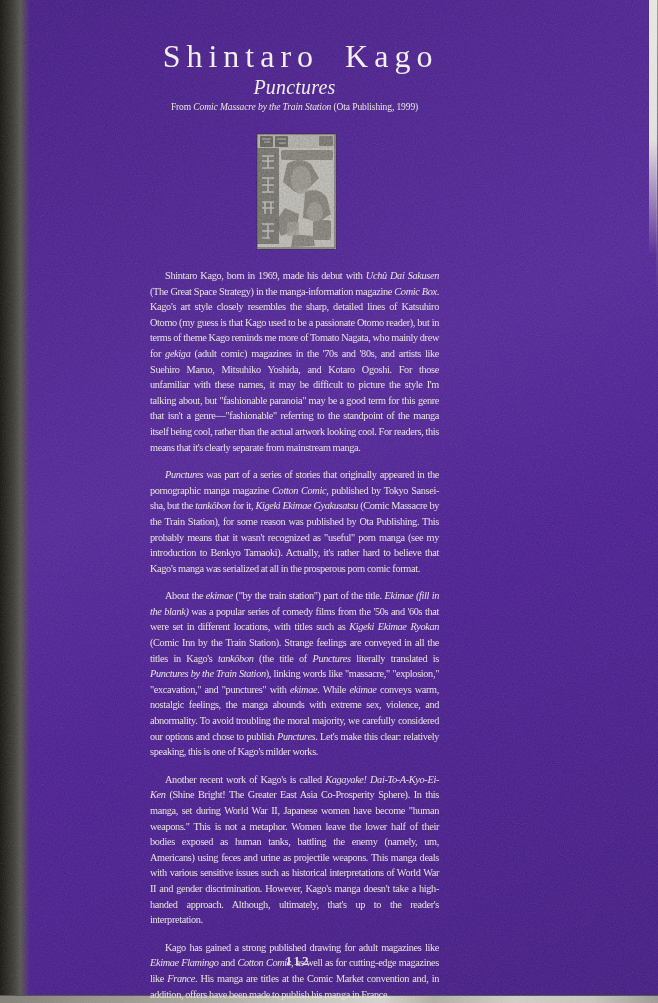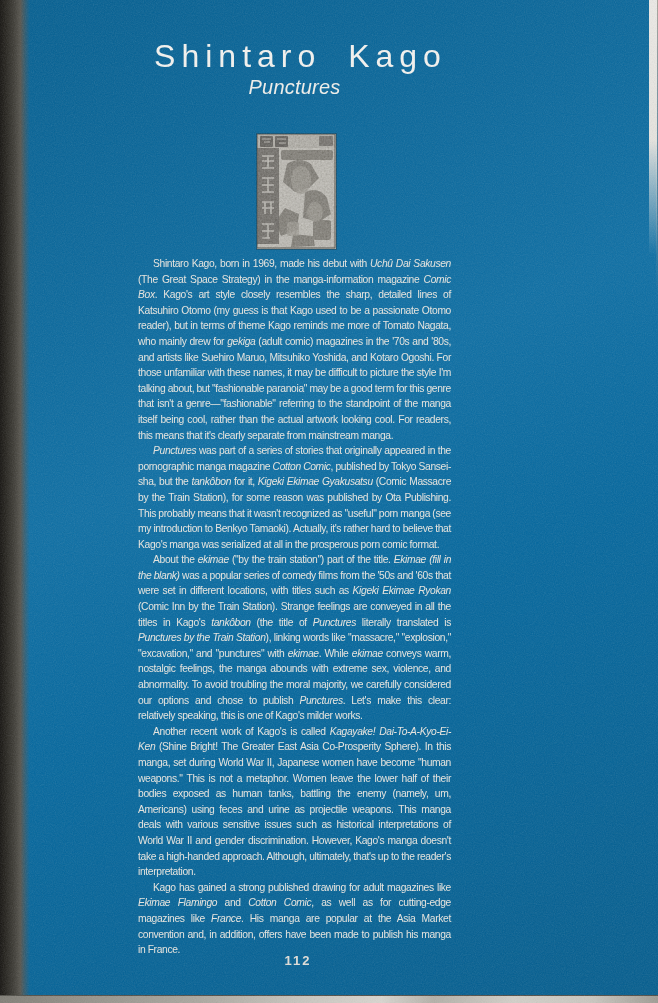--- a/index.html
+++ b/index.html
@@ -1,19 +1,19 @@
 <!DOCTYPE html>
 <html><head>
 <meta charset="utf-8">
 <style>
   html,body{margin:0;padding:0;background:#3a3833;}
   #stage{
     position:relative;width:658px;height:1003px;overflow:hidden;
-    background:#0369a1;
-    font-family:Liberation Sans, sans-serif;
+    background:#4c1d95;
+    font-family:Liberation Serif, serif;
     -webkit-font-smoothing:antialiased;
   }
   
   .shade{
     position:absolute;inset:0;pointer-events:none;
     background:linear-gradient(155deg, rgba(0,0,0,.10) 0%, rgba(255,255,255,.035) 42%, rgba(0,0,0,.02) 60%, rgba(0,0,0,.12) 100%);
   }
   .grain{position:absolute;inset:0;pointer-events:none;opacity:.16;}
   
   .gutter{
@@ -58,21 +58,21 @@
     position:absolute;left:257px;top:134px;width:79px;height:115px;
     box-shadow:0 0 0 1px rgba(40,38,33,.35);
   }
 
   
   .body{
     position:absolute;left:138px;top:256px;width:313px;
     font-size:10.3px;line-height:15.6px;letter-spacing:-0.35px;word-spacing:-0.2px;
     color:#e9e7e1;text-align:justify;
   }
-  .body p{margin:0;text-indent:15px;}
+  .body p{margin:12px;text-indent:15px;}
   .body i{font-style:italic;}
 
   
   .folio{
     position:absolute;left:138px;top:953px;width:320px;text-align:center;
     font-size:13px;font-weight:bold;letter-spacing:2px;color:#e1dfd9;
   }
 </style>
 </head>
 <body>
@@ -80,20 +80,21 @@
 <div id="stage">
 
   <div class="shade"></div>
   <div class="gutter"></div>
   <div class="edge-right-outer"></div>
   <div class="edge-right"></div>
   <div class="edge-bottom"></div>
 
   <div class="header title">Shintaro Kago</div>
   <div class="header subtitle">Punctures</div>
+  <div class="header fromline"><span>From </span><i>Comic Massacre by the Train Station</i><span> (Ota Publishing, 1999)</span></div>
 
   <div class="cover">
     <svg width="79" height="115" viewBox="0 0 79 115">
       <defs>
         <filter id="covernoise" x="0" y="0" width="100%" height="100%">
           <feTurbulence type="fractalNoise" baseFrequency="0.55" numOctaves="3" seed="11" result="n"></feTurbulence>
           <feColorMatrix in="n" type="saturate" values="0"></feColorMatrix>
           <feComponentTransfer>
               <feFuncA type="linear" slope="0" intercept="0.55"></feFuncA>
             </feComponentTransfer>
@@ -138,21 +139,21 @@
       <rect x="0" y="0" width="79" height="115" filter="url(#covernoise)" opacity="0.5" fill="#9a968c"></rect>
       <rect x="0" y="0" width="78" height="114" fill="none" stroke="#55524a" stroke-width="1"></rect>
     </svg>
   </div>
 
   <div class="body">
     <p><span>Shintaro Kago, born in 1969, made his debut with </span><i>Uchû Dai Sakusen</i><span> (The Great Space Strategy) in the manga-information magazine </span><i>Comic Box</i><span>. Kago's art style closely resembles the sharp, detailed lines of Katsuhiro Otomo (my guess is that Kago used to be a passionate Otomo reader), but in terms of theme Kago reminds me more of Tomato Nagata, who mainly drew for </span><i>gekiga</i><span> (adult comic) magazines in the '70s and '80s, and artists like Suehiro Maruo, Mitsuhiko Yoshida, and Kotaro Ogoshi. For those unfamiliar with these names, it may be difficult to picture the style I'm talking about, but "fashionable paranoia" may be a good term for this genre that isn't a genre—"fashionable" referring to the standpoint of the manga itself being cool, rather than the actual artwork looking cool. For readers, this means that it's clearly separate from mainstream manga.</span></p>
     <p><i>Punctures</i><span> was part of a series of stories that originally appeared in the pornographic manga magazine </span><i>Cotton Comic</i><span>, published by Tokyo Sansei-sha, but the </span><i>tankôbon</i><span> for it, </span><i>Kigeki Ekimae Gyakusatsu</i><span> (Comic Massacre by the Train Station), for some reason was published by Ota Publishing. This probably means that it wasn't recognized as "useful" porn manga (see my introduction to Benkyo Tamaoki). Actually, it's rather hard to believe that Kago's manga was serialized at all in the prosperous porn comic format.</span></p>
     <p><span>About the </span><i>ekimae</i><span> ("by the train station") part of the title. </span><i>Ekimae (fill in the blank)</i><span> was a popular series of comedy films from the '50s and '60s that were set in different locations, with titles such as </span><i>Kigeki Ekimae Ryokan</i><span> (Comic Inn by the Train Station). Strange feelings are conveyed in all the titles in Kago's </span><i>tankôbon</i><span> (the title of </span><i>Punctures</i><span> literally translated is </span><i>Punctures by the Train Station</i><span>), linking words like "massacre," "explosion," "excavation," and "punctures" with </span><i>ekimae</i><span>. While </span><i>ekimae</i><span> conveys warm, nostalgic feelings, the manga abounds with extreme sex, violence, and abnormality. To avoid troubling the moral majority, we carefully considered our options and chose to publish </span><i>Punctures</i><span>. Let's make this clear: relatively speaking, this is one of Kago's milder works.</span></p>
     <p><span>Another recent work of Kago's is called </span><i>Kagayake! Dai-To-A-Kyo-Ei-Ken</i><span> (Shine Bright! The Greater East Asia Co-Prosperity Sphere). In this manga, set during World War II, Japanese women have become "human weapons." This is not a metaphor. Women leave the lower half of their bodies exposed as human tanks, battling the enemy (namely, um, Americans) using feces and urine as projectile weapons. This manga deals with various sensitive issues such as historical interpretations of World War II and gender discrimination. However, Kago's manga doesn't take a high-handed approach. Although, ultimately, that's up to the reader's interpretation.</span></p>
-    <p><span>Kago has gained a strong published drawing for adult magazines like </span><i>Ekimae Flamingo</i><span> and </span><i>Cotton Comic</i><span>, as well as for cutting-edge magazines like </span><i>France</i><span>. His manga are popular at the Asia Market convention and, in addition, offers have been made to publish his manga in France.</span></p>
+    <p><span>Kago has gained a strong published drawing for adult magazines like </span><i>Ekimae Flamingo</i><span> and </span><i>Cotton Comic</i><span>, as well as for cutting-edge magazines like </span><i>France</i><span>. His manga are titles at the Comic Market convention and, in addition, offers have been made to publish his manga in France.</span></p>
   </div>
 
   <div class="folio">112</div>
 
   <svg class="grain" width="658" height="1003">
     <defs>
       <filter id="pagegrain" x="0" y="0" width="100%" height="100%">
         <feTurbulence type="fractalNoise" baseFrequency="0.9" numOctaves="2" seed="4"></feTurbulence>
         <feColorMatrix type="saturate" values="0"></feColorMatrix>
       </filter>

